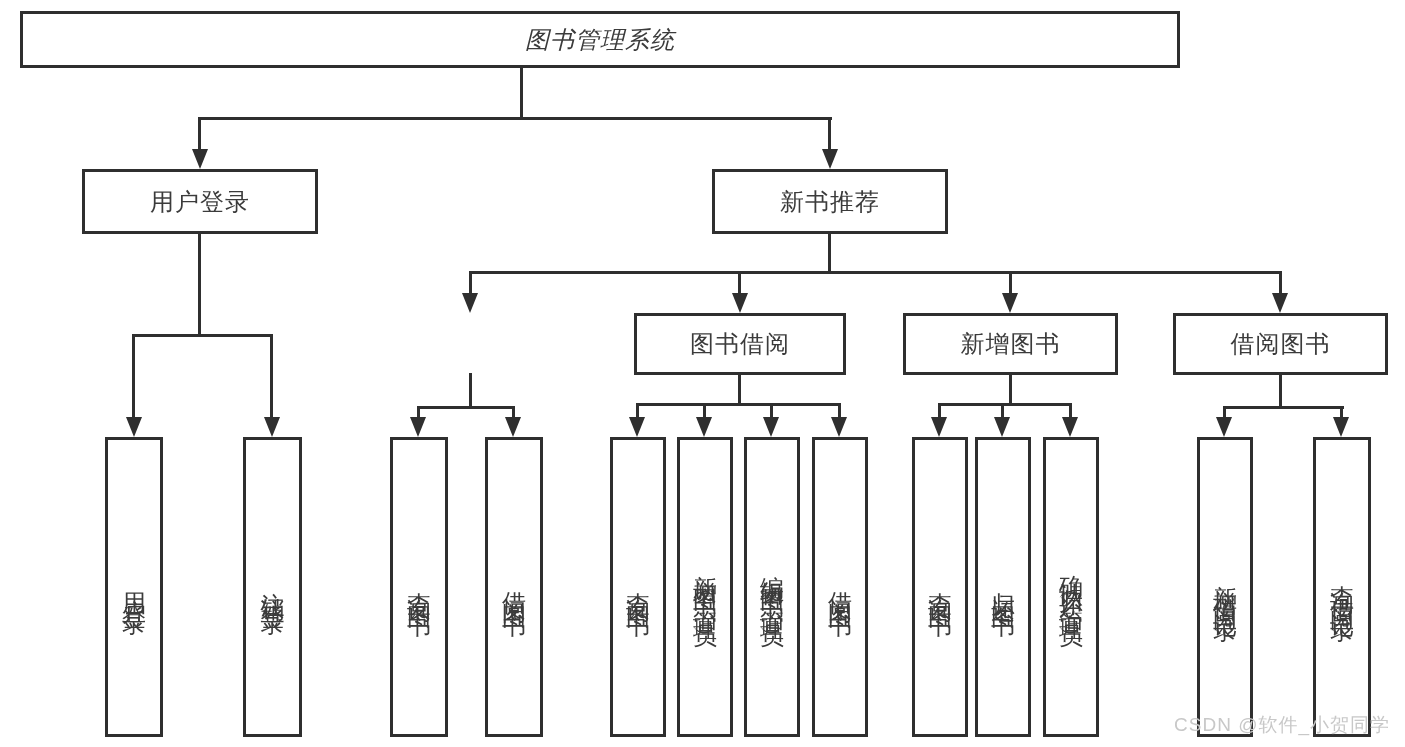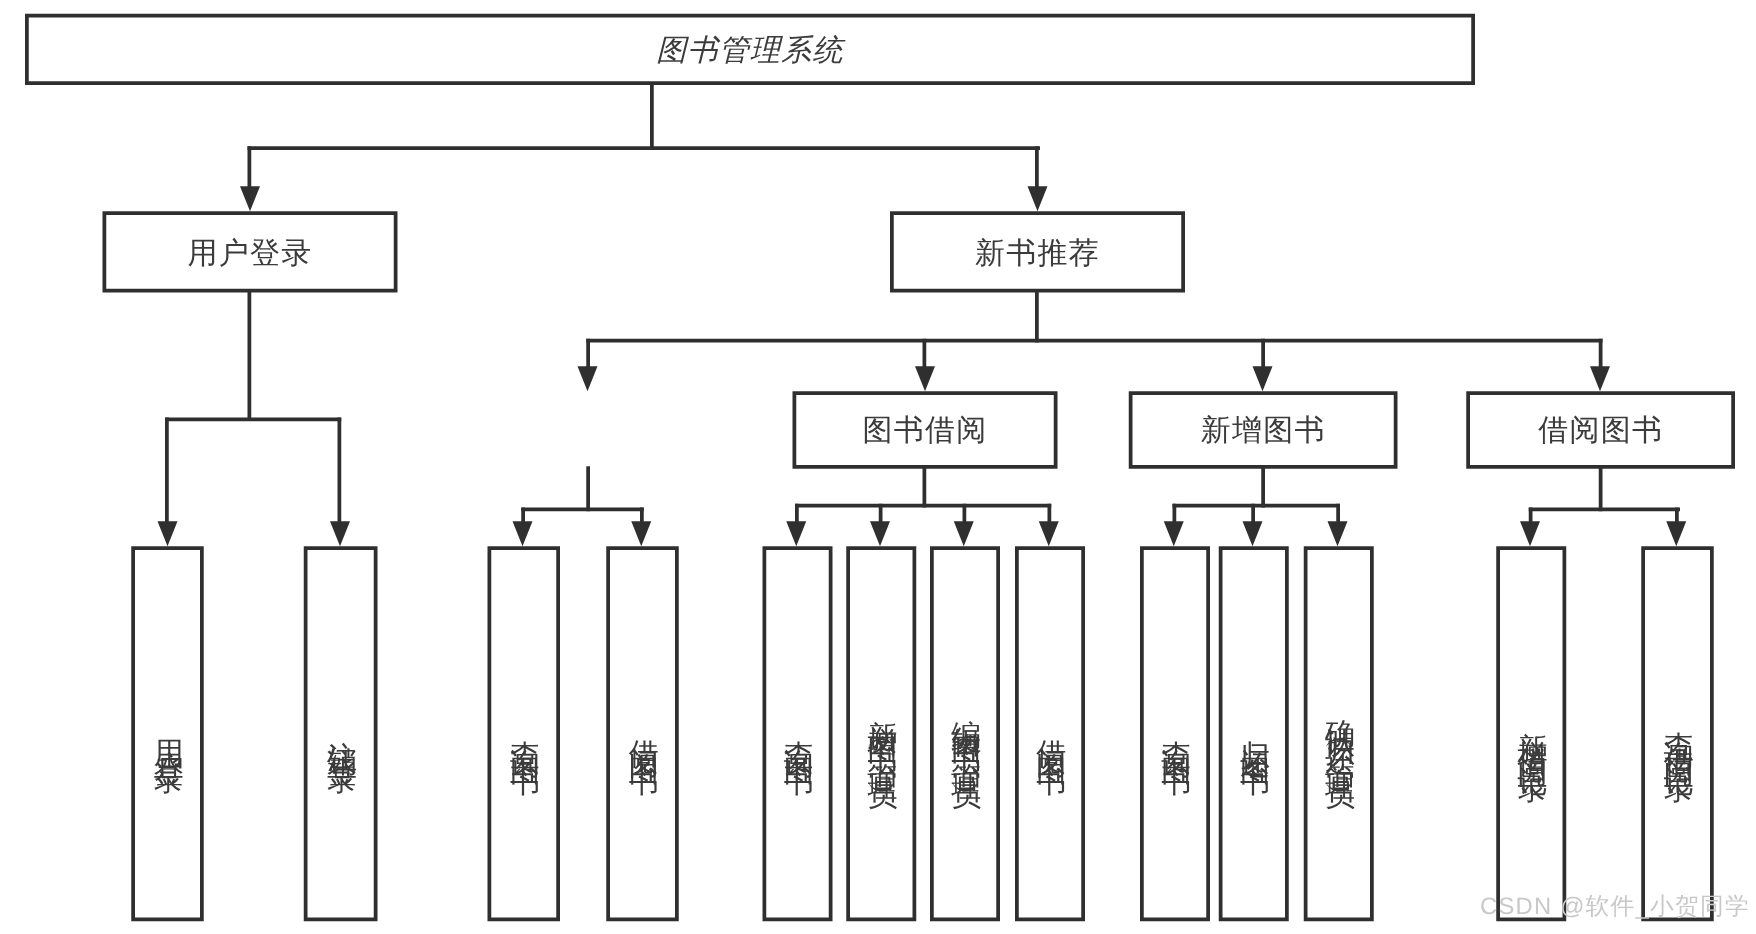--- a/index.html
+++ b/index.html
@@ -52,21 +52,21 @@
   
   .ar {
     position: absolute;
     width: 0; height: 0;
     border-left: 8px solid transparent;
     border-right: 8px solid transparent;
     border-top: 20px solid #2f2f2f;
   }
   .watermark {
     position: absolute;
-    right: 5px;
+    right: 15px;
     top: 712px;
     font-size: 19px;
     color: #c8c8c8;
     letter-spacing: 1px;
   }
 </style>
 </head>
 <body>
 
 <div id="canvas">

